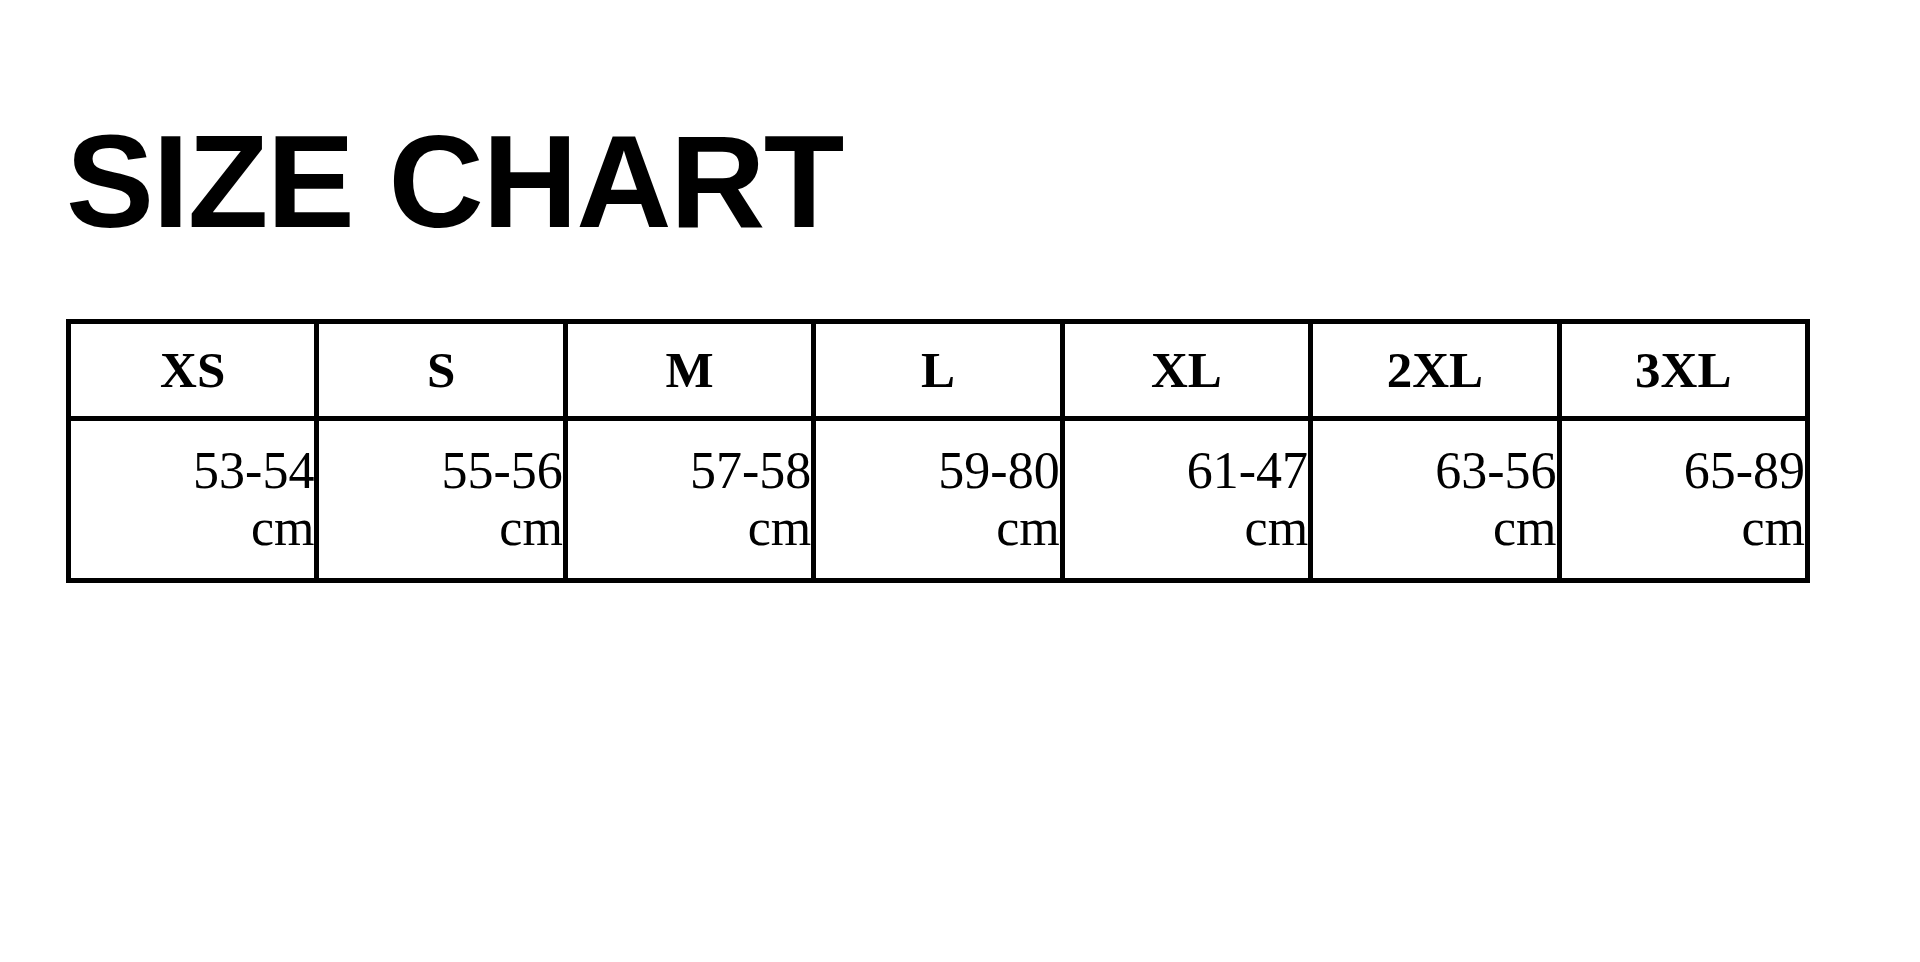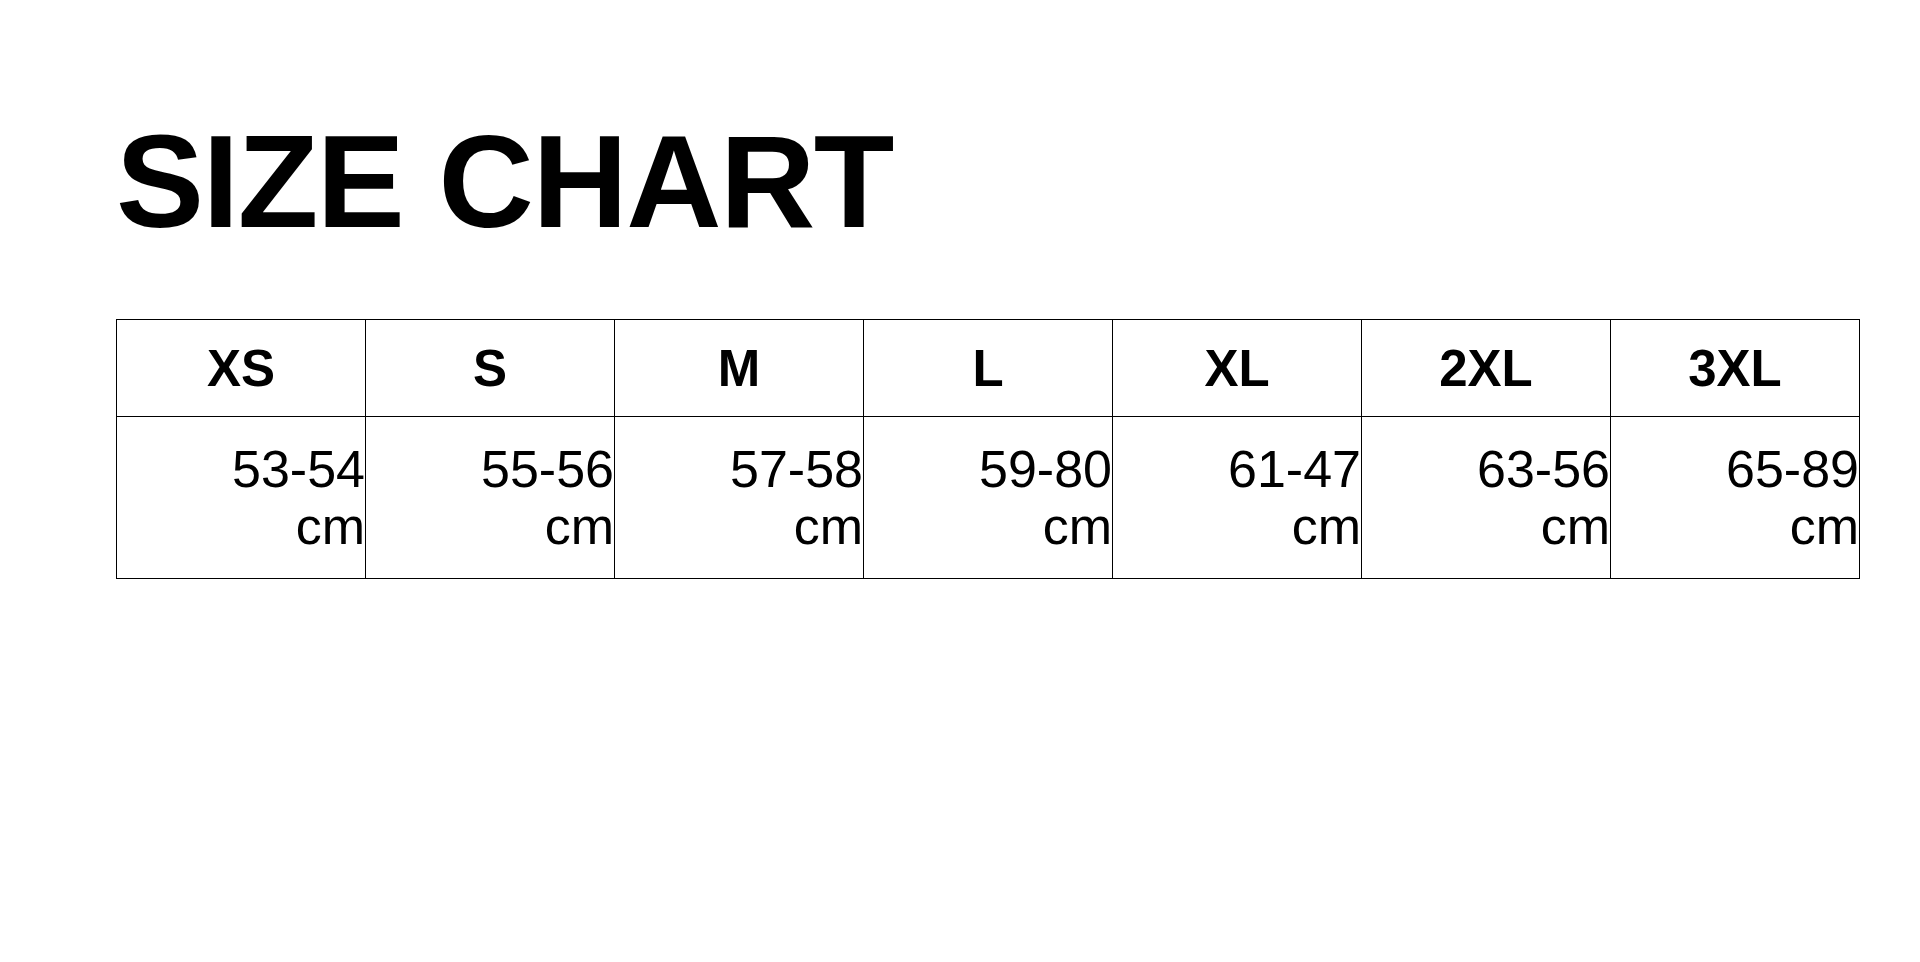--- a/index.html
+++ b/index.html
@@ -9,21 +9,21 @@
     background: #ffffff;
     width: 1920px;
     height: 962px;
     overflow: hidden;
     font-family: "Liberation Sans", "DejaVu Sans", sans-serif;
     color: #000000;
   }
   .page {
     width: 1700px;
     height: 962px;
-    padding: 116px 84px 0 116px;
+    padding: 116px 84px 0 66px;
   }
   .page-title {
     margin: 0;
     font-size: 132px;
     font-weight: 700;
     line-height: 1;
     letter-spacing: -1.5px;
     white-space: nowrap;
   }
   .section-title {
@@ -35,23 +35,24 @@
   }
   table.size-table {
     margin-top: 71px;
     border-collapse: collapse;
     table-layout: fixed;
     width: 1744px;
     text-align: center;
   }
   table.size-table th,
   table.size-table td {
-    border: 1px solid #000000;
+    border: 5px solid #000000;
     padding: 0;
     vertical-align: middle;
+    font-family: Liberation Serif, serif;
   }
   table.size-table th {
     height: 97px;
     font-size: 51px;
     font-weight: 700;
   }
   table.size-table td {
     height: 162px;
     font-size: 52px;
     font-weight: 400;

